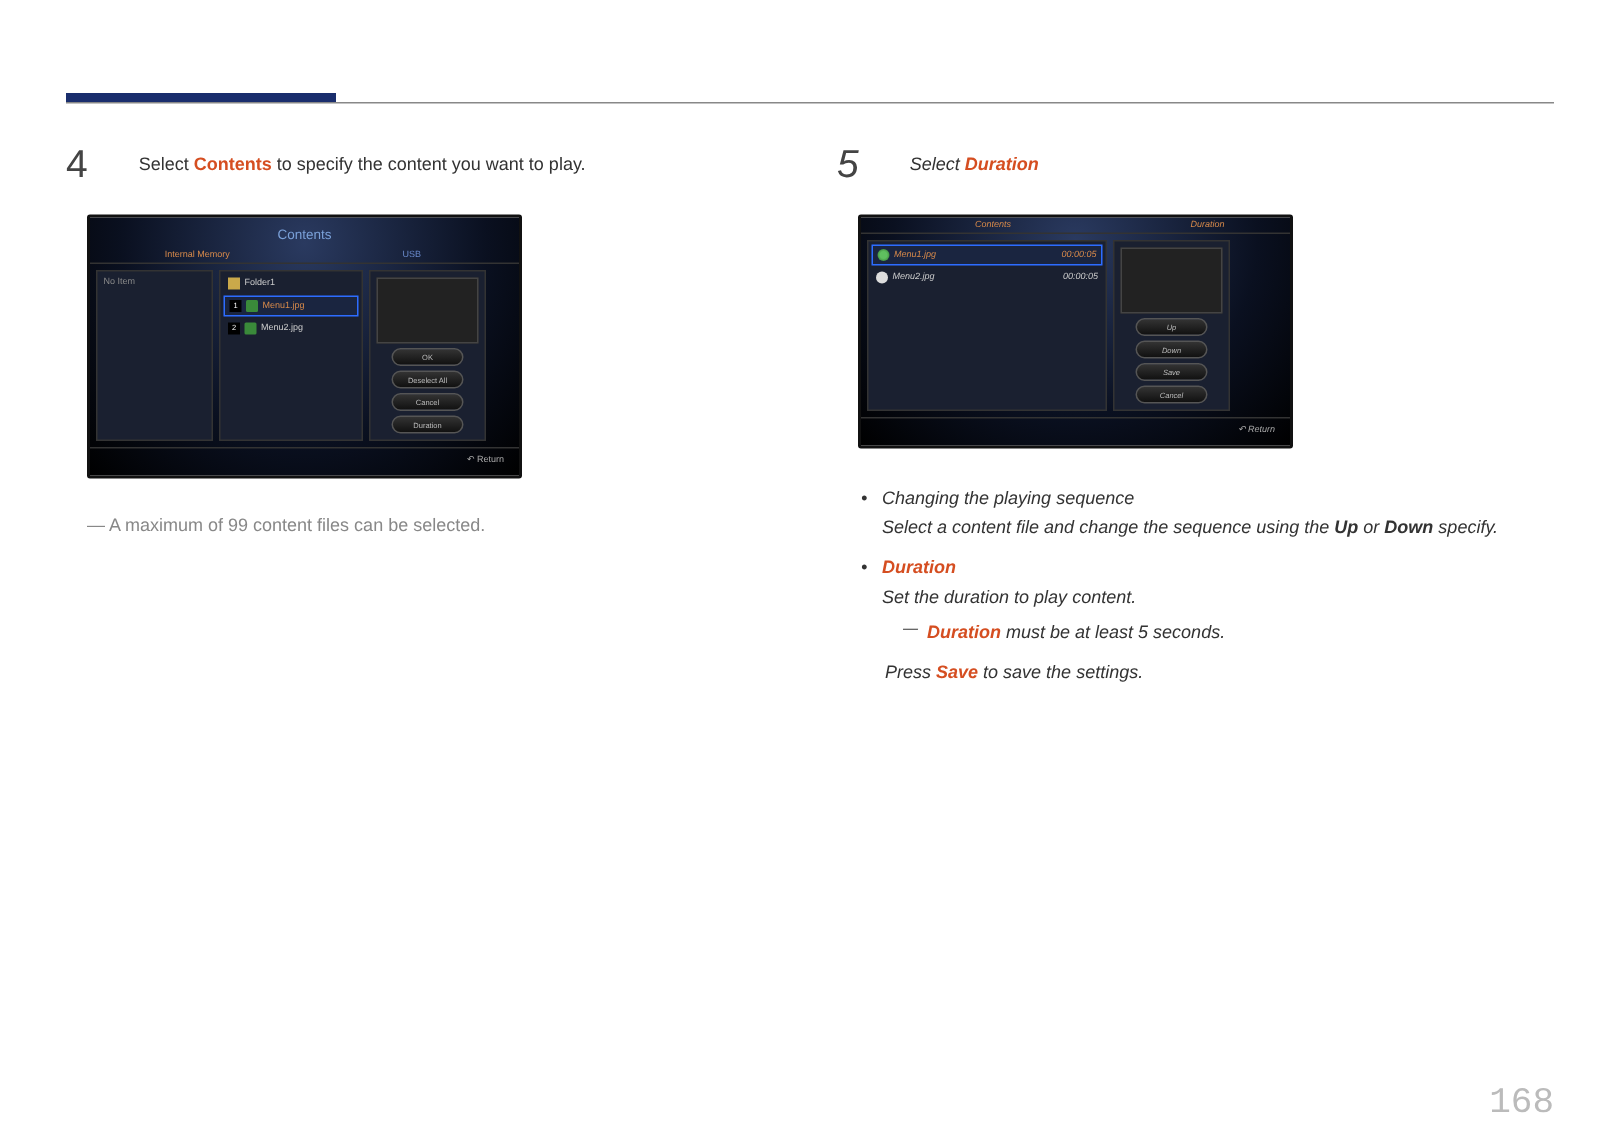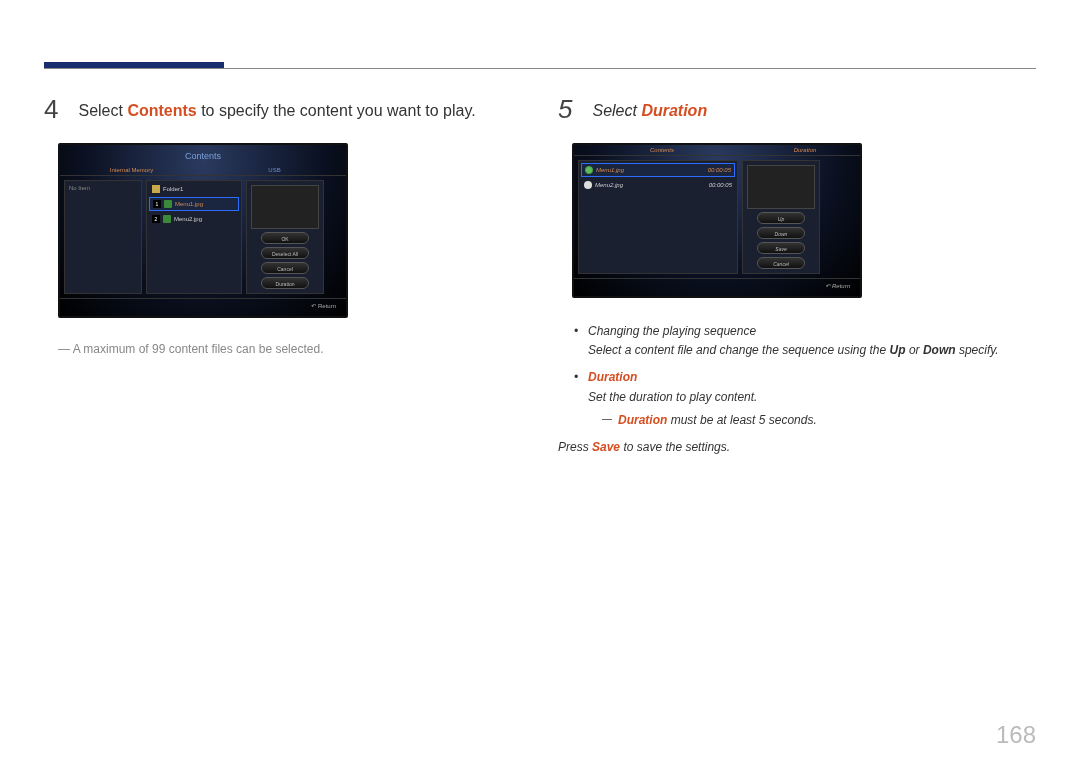--- a/index.html
+++ b/index.html
@@ -3,21 +3,21 @@
 <meta charset="utf-8">
 <style>
   * { box-sizing: border-box; margin: 0; padding: 0; }
   body { width: 1080px; height: 763px; background: #fff; font-family: Arial, sans-serif; color: #333; position: relative; }
   .topbar { position: absolute; top: 62px; left: 44px; width: 180px; height: 6px; background: #1a2e6d; }
   .topline { position: absolute; top: 68px; left: 44px; right: 44px; height: 1px; background: #888; }
   .col { position: absolute; top: 94px; width: 480px; }
   .col.left { left: 44px; }
   .col.right { left: 558px; font-style: italic; }
   .stepnum { font-size: 26px; font-weight: 300; color: #444; display: inline-block; vertical-align: top; width: 30px; }
-  .steptext { font-size: 16px; color: #333; display: inline-block; vertical-align: top; margin-top: 8px; }
+  .steptext { font-size: 12px; color: #333; display: inline-block; vertical-align: top; margin-top: 8px; margin-left: 14px; }
   .em { color: #d54e21; font-weight: bold; }
   .bold { font-weight: bold; }
   .screenshot { margin-top: 18px; margin-left: 14px; width: 290px; background: radial-gradient(ellipse at 50% 10%, #2a3a60 0%, #0a1020 60%, #000 100%); border: 2px solid #111; border-radius: 2px; color: #ccc; font-size: 7px; padding-bottom: 4px; }
   .scr-title { text-align: center; color: #7aa0d8; font-size: 9px; padding: 6px 0 4px; }
   .scr-tabs { display: flex; border-bottom: 1px solid #333; }
   .scr-tab { flex: 1; text-align: center; padding: 2px 0; font-size: 6px; }
   .scr-tab.active { color: #d88a4a; }
   .scr-tab.blue { color: #6a8acc; }
   .scr-body { display: flex; padding: 4px; gap: 4px; }
   .scr-col { background: #1a2030; min-height: 110px; border: 1px solid #333; position: relative; }
@@ -35,21 +35,21 @@
   .scr-thumb { width: 68px; height: 44px; background:#222; border:1px solid #444; }
   .scr-btn { width: 48px; height: 12px; background: linear-gradient(#333,#111); border:1px solid #555; border-radius:6px; color:#bbb; font-size:5px; text-align:center; line-height:12px; }
   .scr-return { text-align:right; padding: 3px 10px; font-size:6px; color:#aaa; border-top:1px solid #333; }
   .note { font-size: 12px; color: #888; margin-top: 24px; margin-left: 14px; }
   .body-text { font-size: 12px; color: #333; margin-top: 24px; line-height: 1.6; }
   .bullet-list { margin-left: 14px; margin-top: 6px; }
   .bullet-item { position: relative; padding-left: 16px; margin-bottom: 8px; font-size: 12px; }
   .bullet-item::before { content:"•"; position:absolute; left:2px; color:#333; }
   .sub-item { position: relative; padding-left: 30px; font-size: 12px; margin-top: 4px; }
   .sub-item::before { content:"―"; position:absolute; left:14px; color:#333; font-size:10px; }
-  .pagenum { position: absolute; bottom: 14px; right: 44px; font-size: 24px; color: #bbb; font-weight: 300; }
+  .pagenum { position: absolute; bottom: 14px; right: 44px; font-size: 24px; color: #bbb; font-weight: 300; font-family: Liberation Mono, monospace; }
 </style>
 </head>
 <body>
 
 <div class="topbar"></div>
 <div class="topline"></div>
 
 <div class="col left">
   <span class="stepnum">4</span>
   <span class="steptext">
@@ -148,19 +148,19 @@
         <span>Select a content file and change the sequence using the </span><span class="bold">Up</span><span> or </span><span class="bold">Down</span><span> specify.</span>
       </div>
       <div class="bullet-item">
         <span class="em">Duration</span><br>
         <span>Set the duration to play content.</span>
         <div class="sub-item">
           <span class="em">Duration</span><span> must be at least 5 seconds.</span>
         </div>
       </div>
     </div>
-    <div style="margin-top:8px;">
+    <div style="margin-top:8px;margin-left:32px;">
       <span>Press </span><span class="em">Save</span><span> to save the settings.</span>
     </div>
   </div>
 </div>
 
 <div class="pagenum">168</div>
 
 </body></html>

